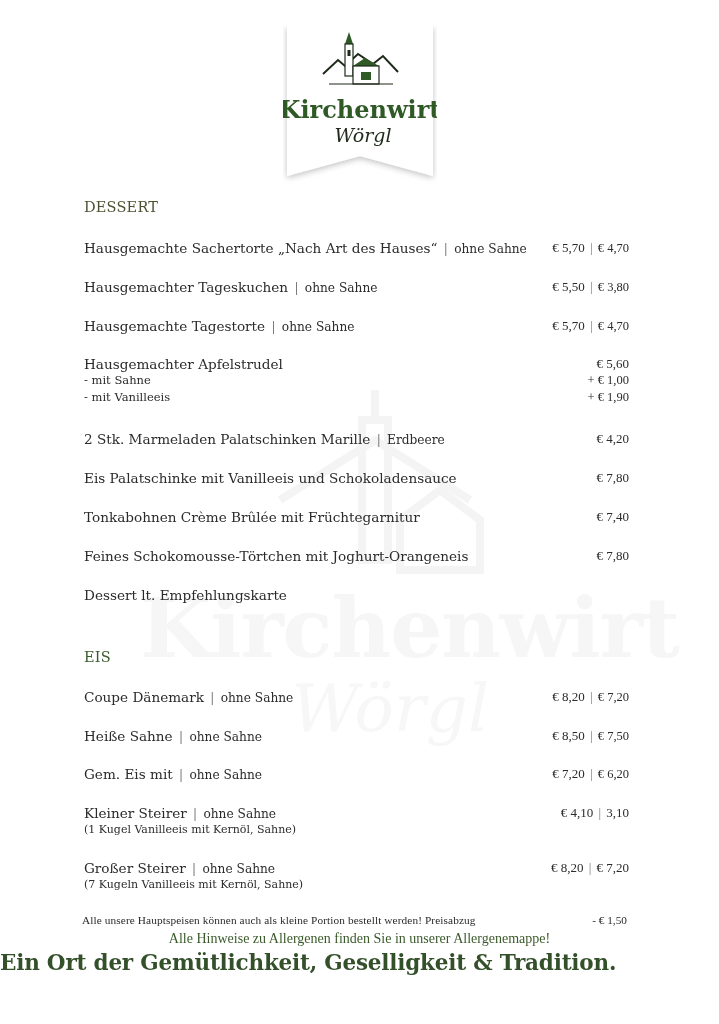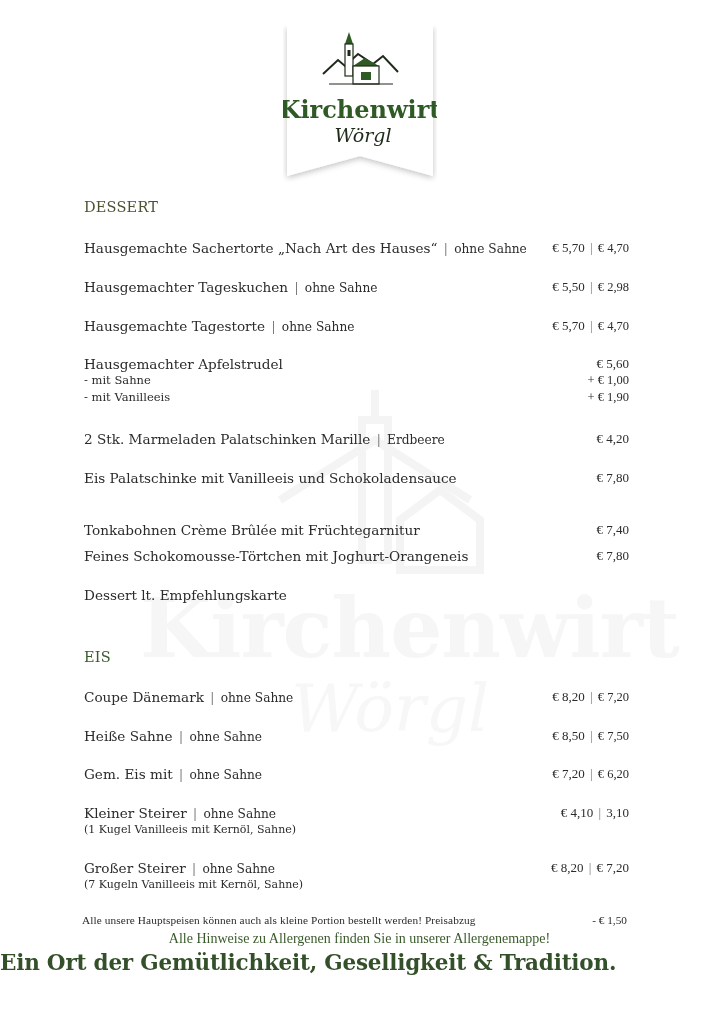--- a/index.html
+++ b/index.html
@@ -116,21 +116,21 @@
 <div class="item" style="top:240px">
   <div class="item-row">
     <span class="item-name"><span>Hausgemachte Sachertorte „Nach Art des Hauses“</span> <span class="sep">|</span> <span class="note">ohne Sahne</span></span>
     <span class="price"><span>€ 5,70</span> <span class="sep">|</span> <span class="p2">€ 4,70</span></span>
   </div>
 </div>
 
 <div class="item" style="top:279px">
   <div class="item-row">
     <span class="item-name"><span>Hausgemachter Tageskuchen</span> <span class="sep">|</span> <span class="note">ohne Sahne</span></span>
-    <span class="price"><span>€ 5,50</span> <span class="sep">|</span> <span class="p2">€ 2,98</span></span>
+    <span class="price"><span>€ 5,50</span> <span class="sep">|</span> <span class="p2">€ 3,80</span></span>
   </div>
 </div>
 
 <div class="item" style="top:318px">
   <div class="item-row">
     <span class="item-name"><span>Hausgemachte Tagestorte</span> <span class="sep">|</span> <span class="note">ohne Sahne</span></span>
     <span class="price"><span>€ 5,70</span> <span class="sep">|</span> <span class="p2">€ 4,70</span></span>
   </div>
 </div>
 
@@ -156,21 +156,21 @@
   </div>
 </div>
 
 <div class="item" style="top:470px">
   <div class="item-row">
     <span class="item-name">Eis Palatschinke mit Vanilleeis und Schokoladensauce</span>
     <span class="price">€ 7,80</span>
   </div>
 </div>
 
-<div class="item" style="top:522px">
+<div class="item" style="top:509px">
   <div class="item-row">
     <span class="item-name">Tonkabohnen Crème Brûlée mit Früchtegarnitur</span>
     <span class="price">€ 7,40</span>
   </div>
 </div>
 
 <div class="item" style="top:548px">
   <div class="item-row">
     <span class="item-name">Feines Schokomousse-Törtchen mit Joghurt-Orangeneis</span>
     <span class="price">€ 7,80</span>

